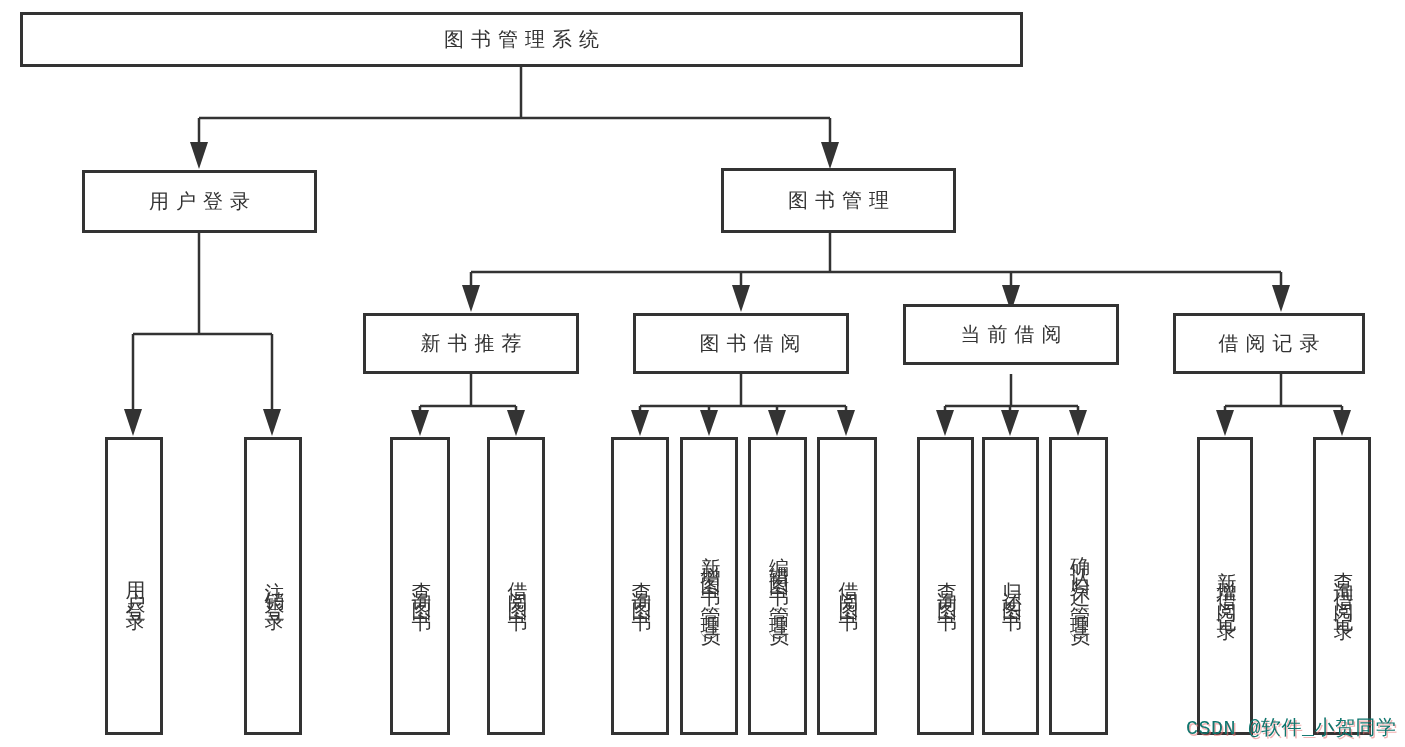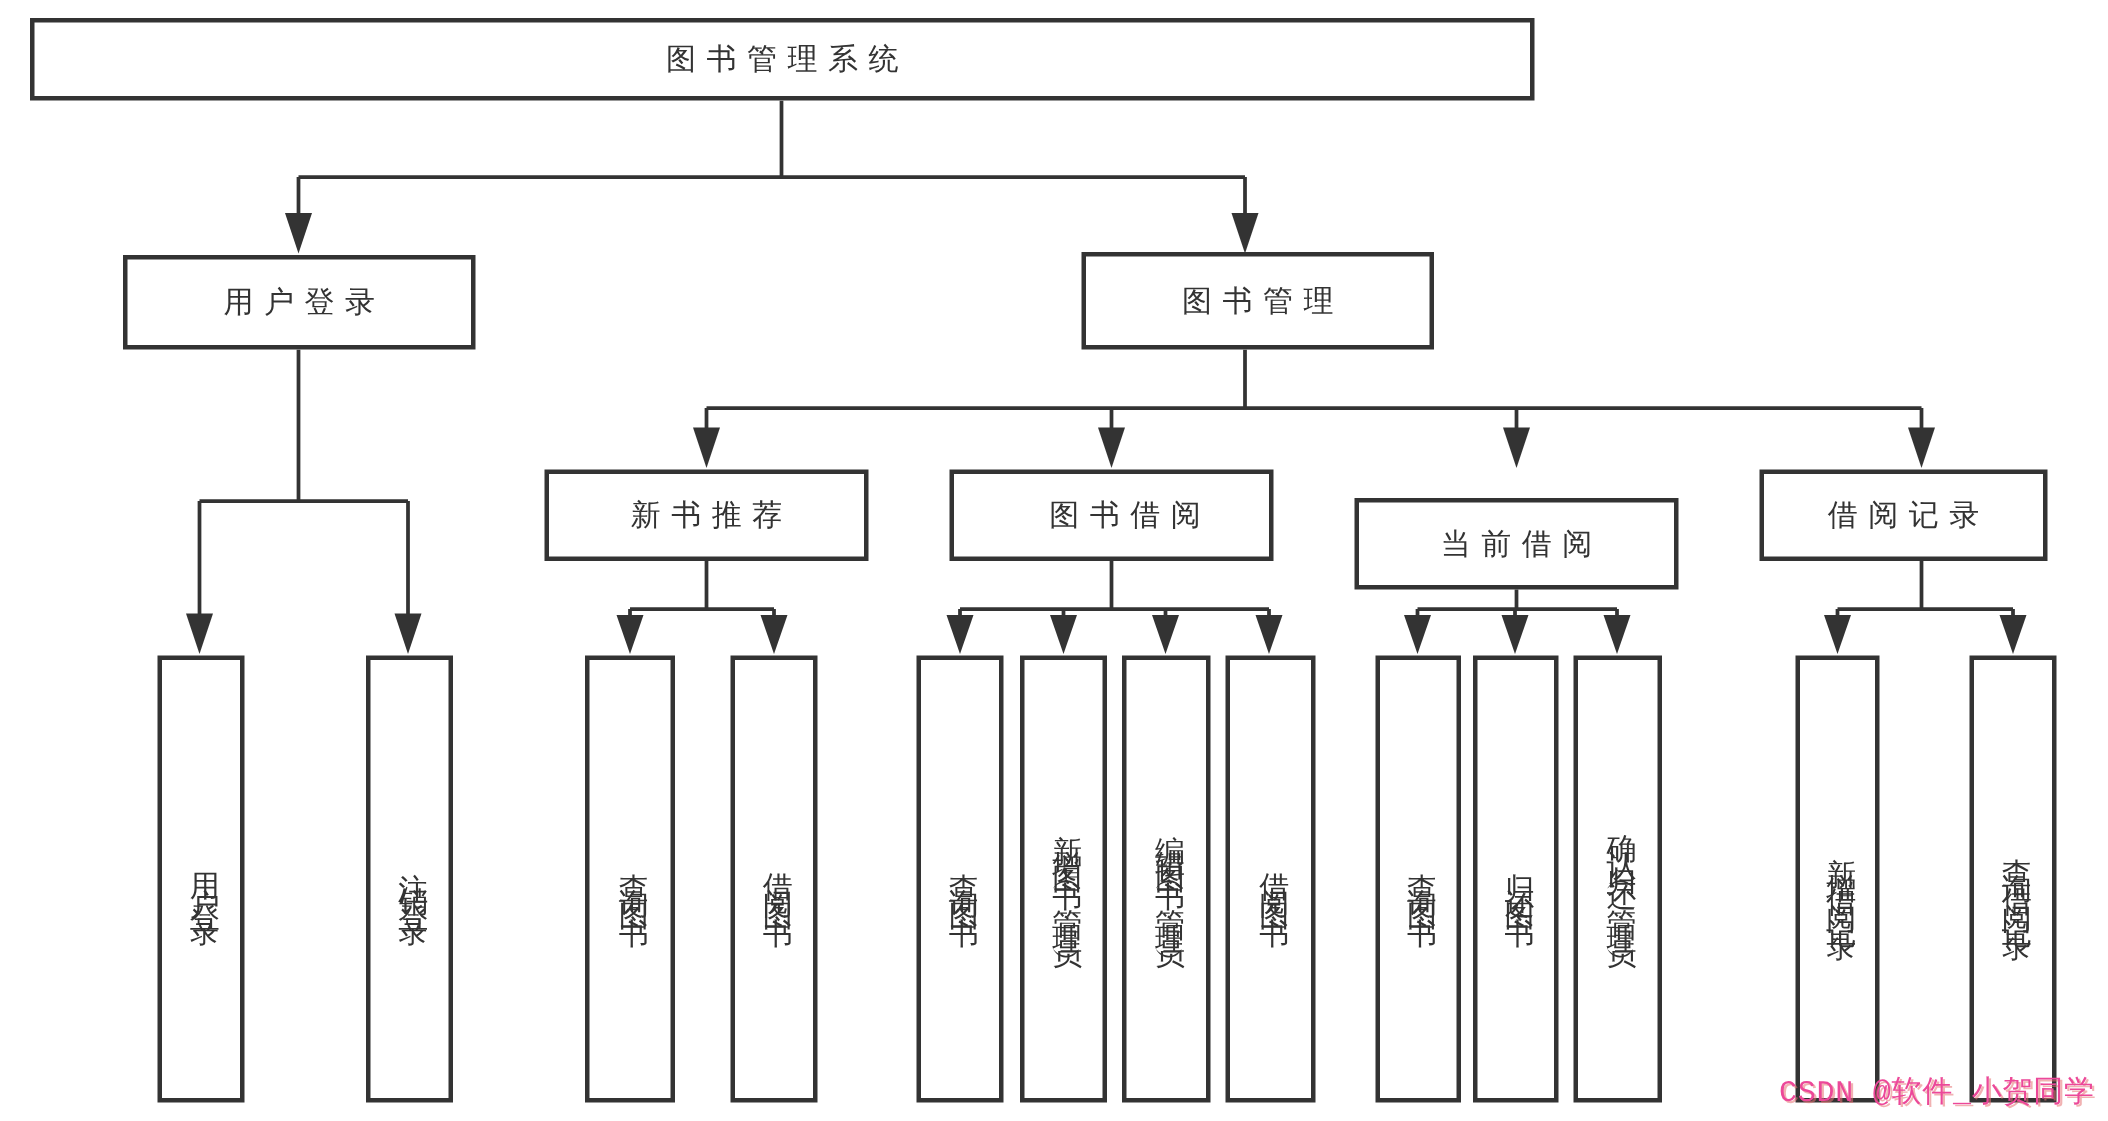--- a/index.html
+++ b/index.html
@@ -49,21 +49,21 @@
     text-orientation: mixed;
     letter-spacing: 10px;
     line-height: 1;
   }
   #watermark {
     position: absolute;
     left: 1186px;
     top: 714px;
     font-size: 20px;
     letter-spacing: 0.5px;
-    color: #ec4899;
+    color: #0f766e;
     text-shadow: 1.5px 1.5px 0 rgba(229, 115, 115, 0.55);
     white-space: nowrap;
     z-index: 5;
   }
 </style>
 </head>
 <body>
 
 <div id="stage">
 
@@ -150,21 +150,21 @@
   <div class="box" style="left:721px; top:168px; width:235px; height:65px;">
     <span class="lbl">图书管理</span>
   </div>
 
   <div class="box" style="left:363px; top:313px; width:216px; height:61px;">
     <span class="lbl">新书推荐</span>
   </div>
   <div class="box" style="left:633px; top:313px; width:216px; height:61px;padding-left:18px;">
     <span class="lbl">图书借阅</span>
   </div>
-  <div class="box" style="left:903px; top:332px; width:216px; height:61px;">
+  <div class="box" style="left:903px; top:304px; width:216px; height:61px;">
     <span class="lbl">当前借阅</span>
   </div>
   <div class="box" style="left:1173px; top:313px; width:192px; height:61px;">
     <span class="lbl">借阅记录</span>
   </div>
 
   <div class="vbox" style="left:105px; width:58px;">
     <span class="vlbl">用户登录</span>
   </div>
   <div class="vbox" style="left:244px; width:58px;">

